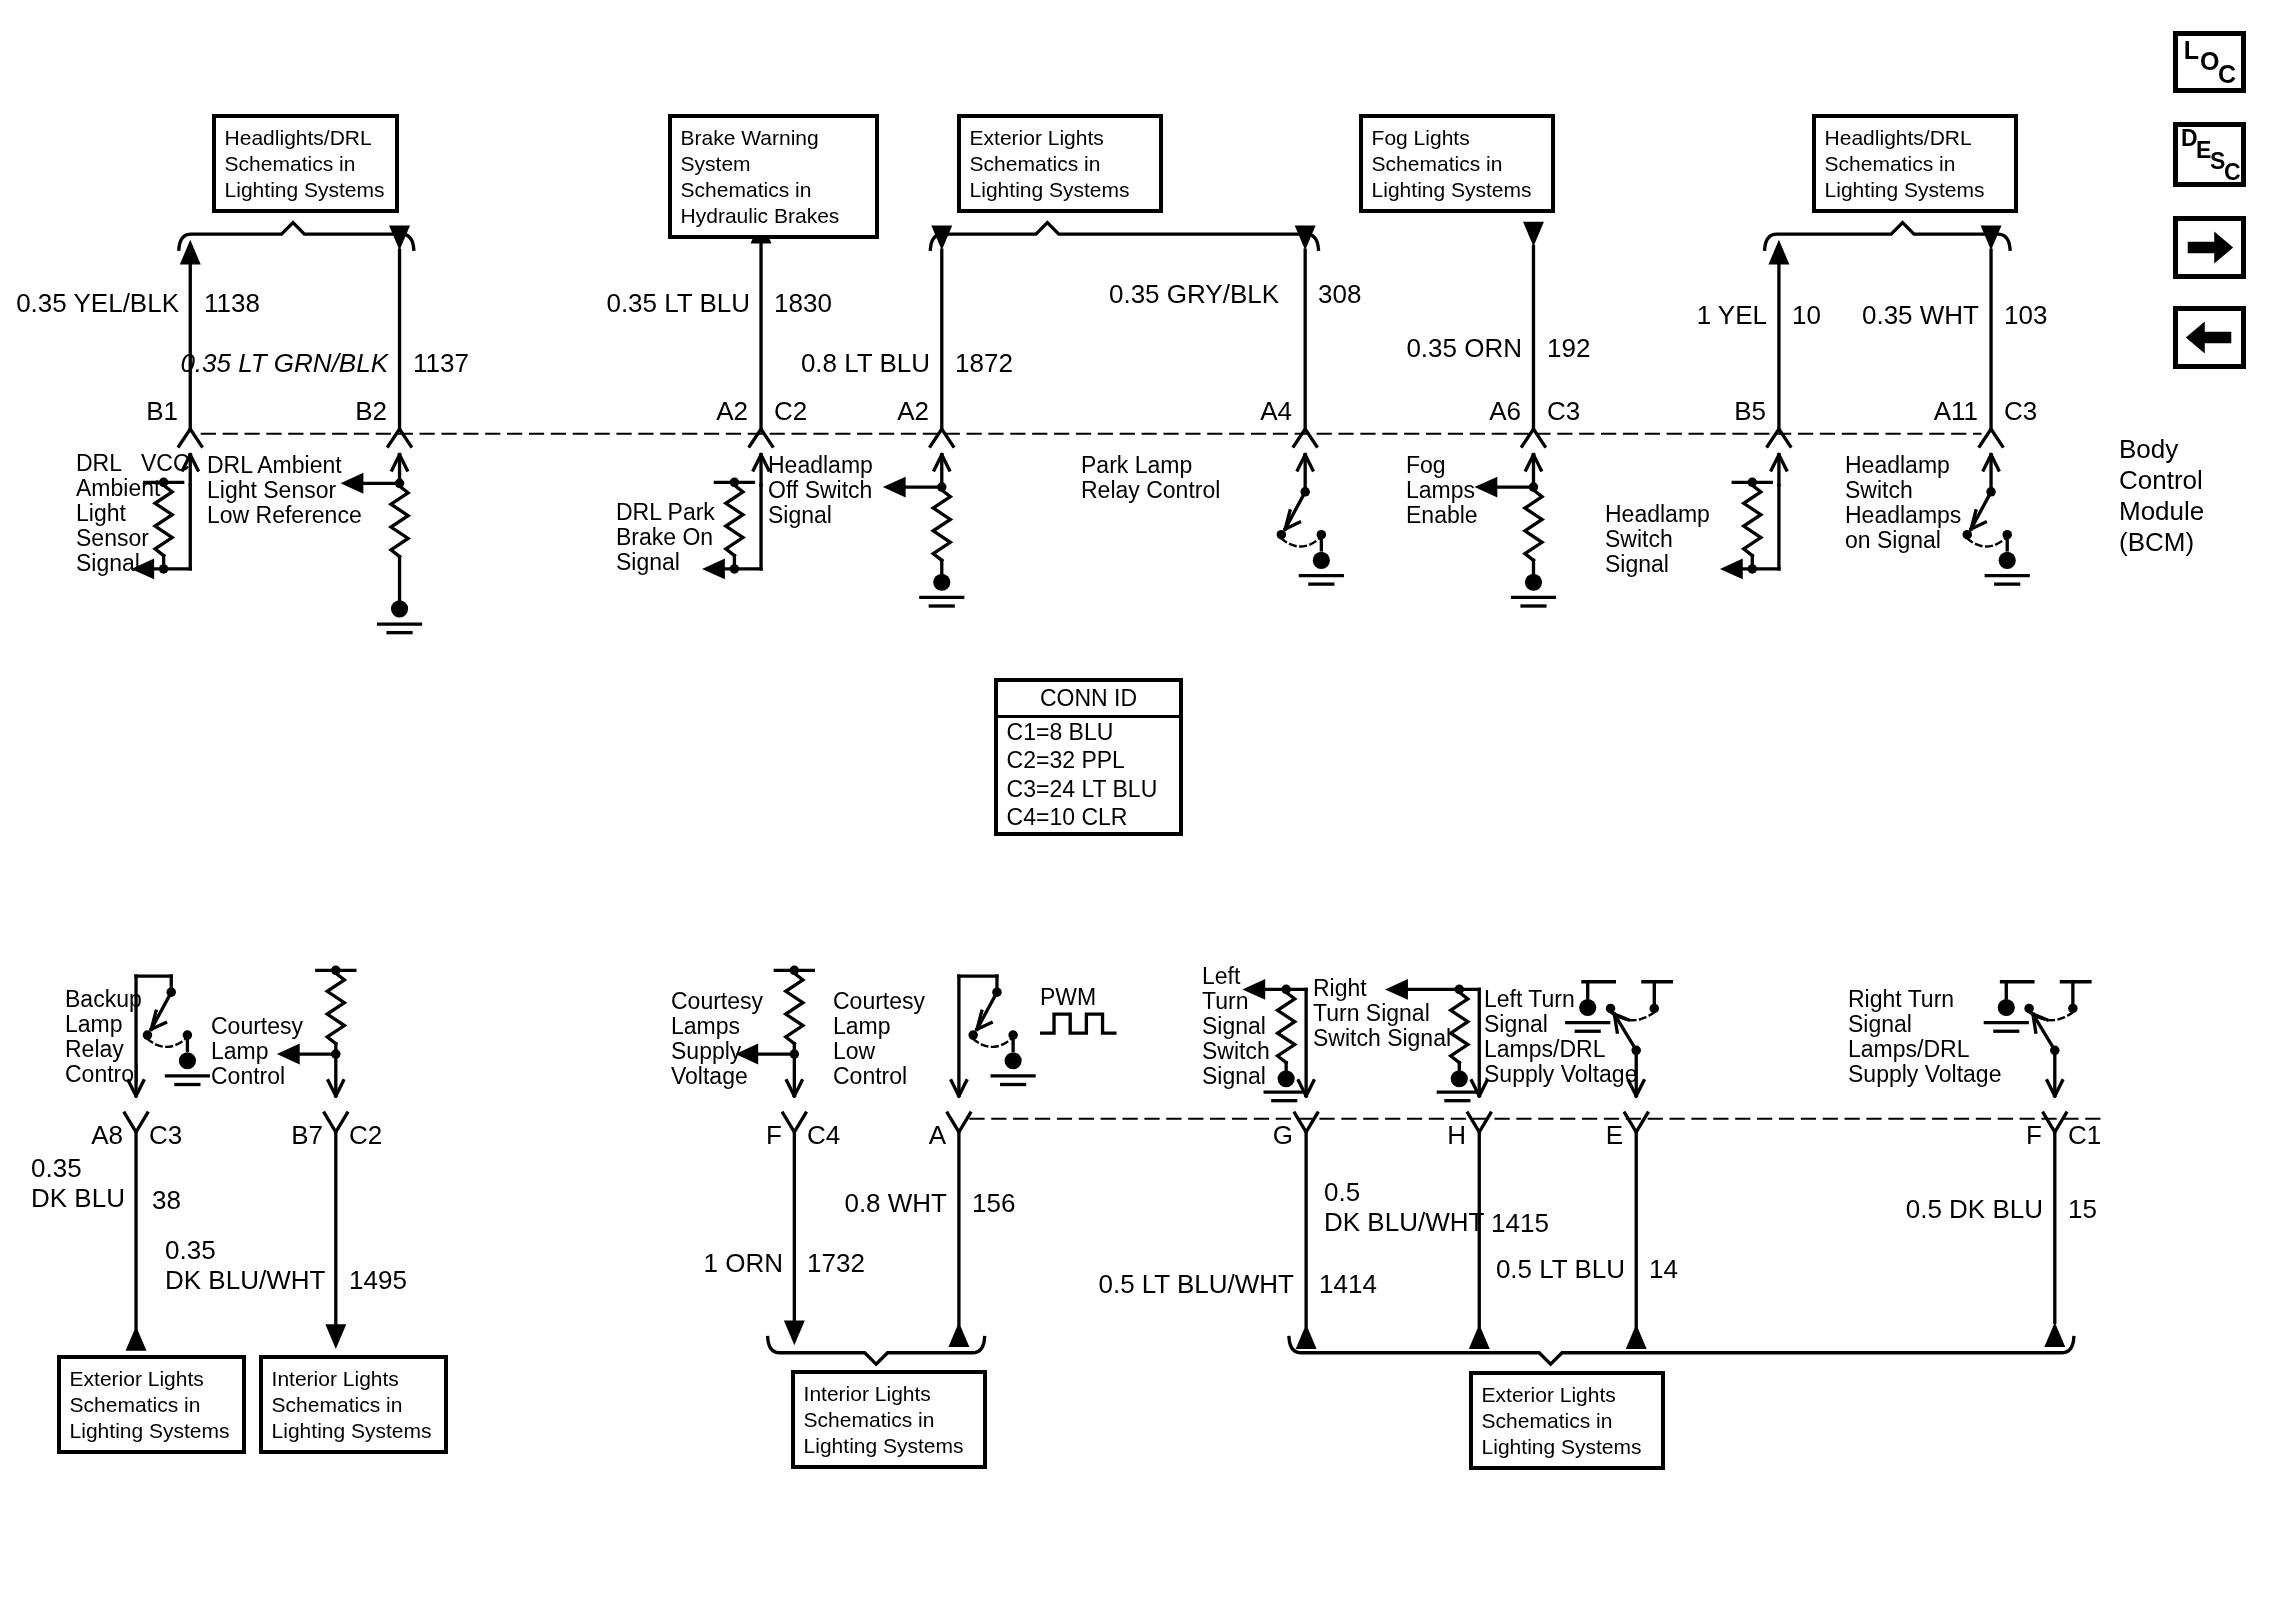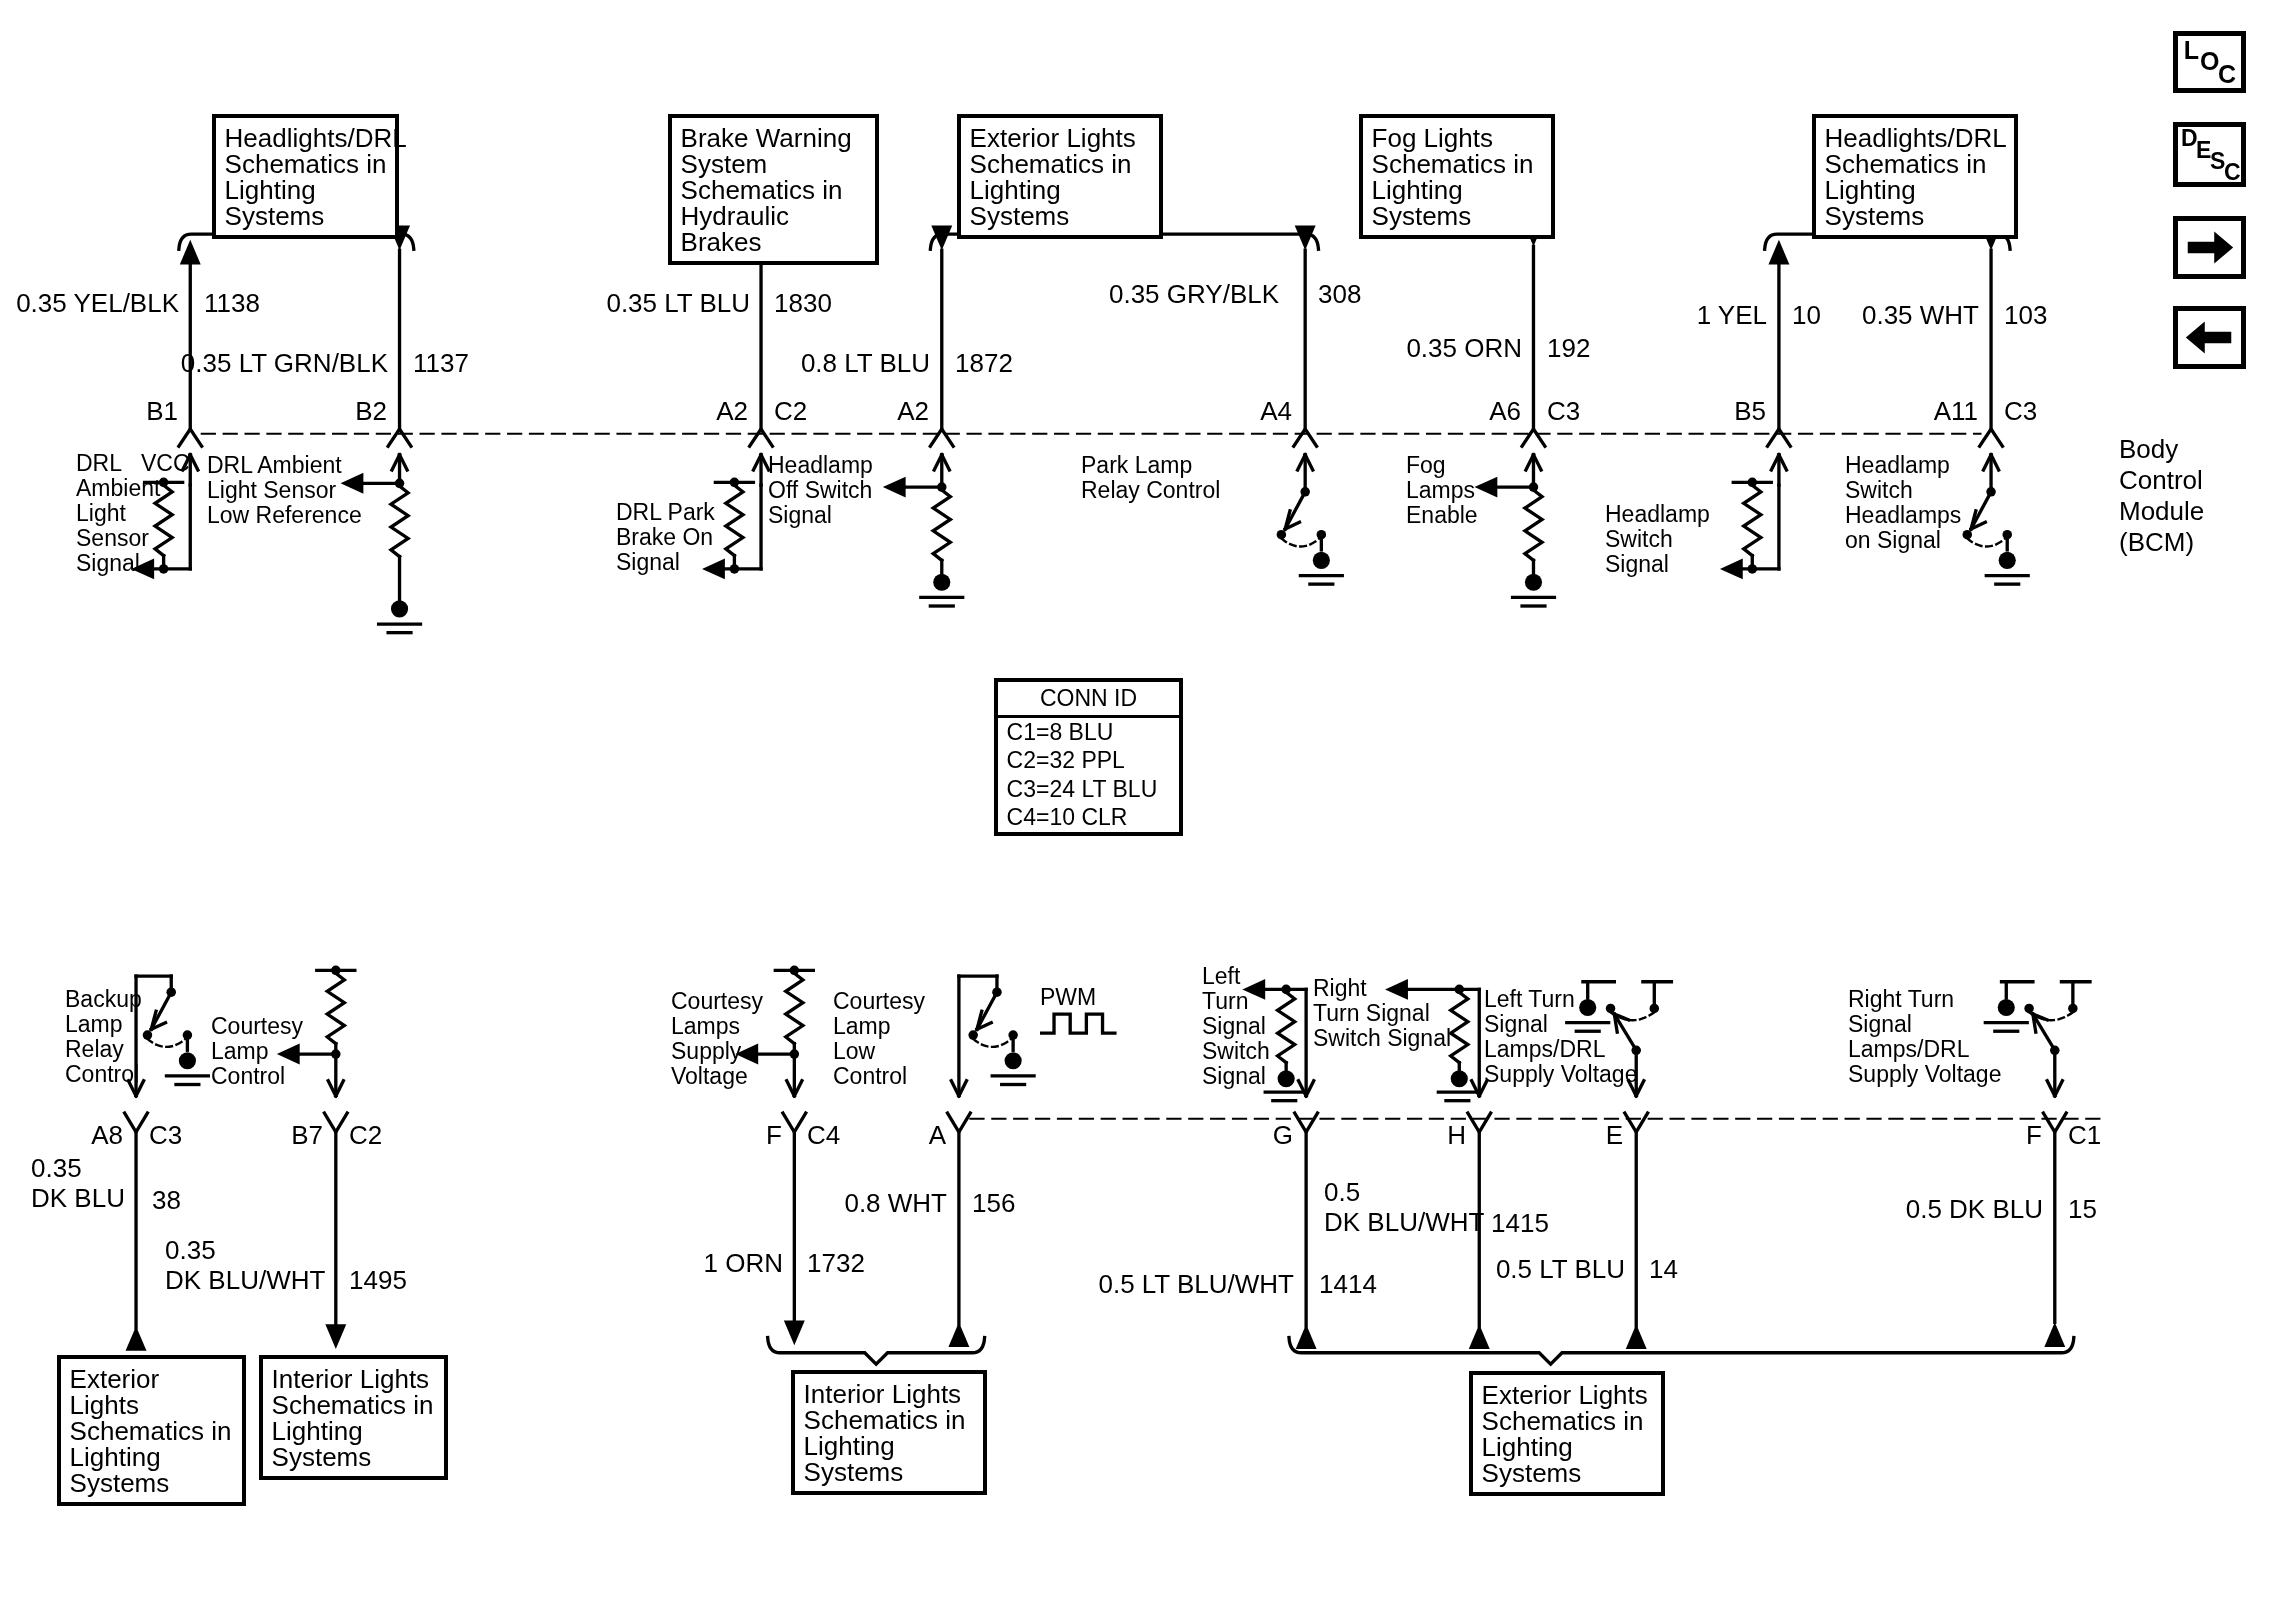--- a/index.html
+++ b/index.html
@@ -9,21 +9,21 @@
   svg line,svg polyline,svg path{stroke:#000;stroke-width:3.5;fill:none;stroke-linecap:square;}
   svg polygon{fill:#000;stroke:none;}
   svg circle{fill:#000;stroke:none;}
   svg .dash{stroke-dasharray:6 5;stroke-width:2.5;}
   svg .thin{stroke-dasharray:14 9;stroke-width:2;}
   svg .bcmrect{stroke-width:8;stroke-dasharray:30 18;fill:none;}
   .t{position:absolute;font-size:26px;line-height:27px;white-space:pre-line;}
   .sm{font-size:23px;line-height:25px;}
   .ra{text-align:right;}
   .refbox{position:absolute;border:4.8px solid #000;background:#fff;padding:6.7px 8.6px;
-          font-size:26px;line-height:26px;white-space:pre-line;}
+          font-size:21px;line-height:26px;white-space:pre-line;}
   .connbox{position:absolute;border:4.8px solid #000;background:#fff;width:181px;}
   .conntitle{font-size:23px;text-align:center;border-bottom:3.8px solid #000;padding:2.9px 5.7px;}
   .connrow{font-size:23px;line-height:28.5px;padding:0 8.6px;white-space:pre;}
   .btn{position:absolute;border:5.7px solid #000;background:#fff;width:63px;}
   .btn span{position:absolute;font-weight:600;}
 </style>
 </head>
 <body>
 
 <div id="canvas">
@@ -397,21 +397,21 @@
     <div class="connrow">C1=8 BLU</div>
     <div class="connrow">C2=32 PPL</div>
     <div class="connrow">C3=24 LT BLU</div>
     <div class="connrow">C4=10 CLR</div>
   </div>
 
   <div class="t" style="left:2119px;top:434px;width:114px;line-height:31px;">Body Control Module (BCM)</div>
 
   <div class="t ra" style="left:0px;top:290px;width:179px;">0.35 YEL/BLK</div>
   <div class="t" style="left:204px;top:290px;">1138</div>
-  <div class="t ra" style="left:152px;top:350px;width:236px;">0.35 LT GRN/BLK</div>
+  <div class="t ra" style="left:152px;top:350px;width:236px;font-style:italic;">0.35 LT GRN/BLK</div>
   <div class="t" style="left:413px;top:350px;">1137</div>
   <div class="t ra" style="left:571px;top:290px;width:179px;">0.35 LT BLU</div>
   <div class="t" style="left:774px;top:290px;">1830</div>
   <div class="t ra" style="left:751px;top:350px;width:179px;">0.8 LT BLU</div>
   <div class="t" style="left:955px;top:350px;">1872</div>
   <div class="t ra" style="left:1094px;top:281px;width:200px;text-align:center;">0.35 GRY/BLK</div>
   <div class="t" style="left:1318px;top:281px;">308</div>
   <div class="t ra" style="left:1351px;top:335px;width:171px;">0.35 ORN</div>
   <div class="t" style="left:1547px;top:335px;">192</div>
   <div class="t ra" style="left:1655px;top:302px;width:112px;">1 YEL</div>

